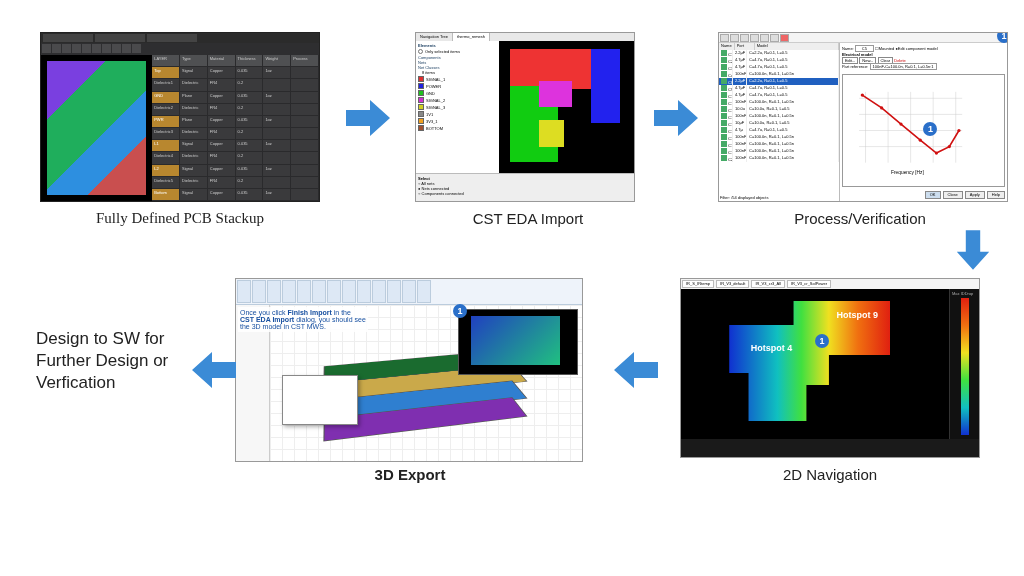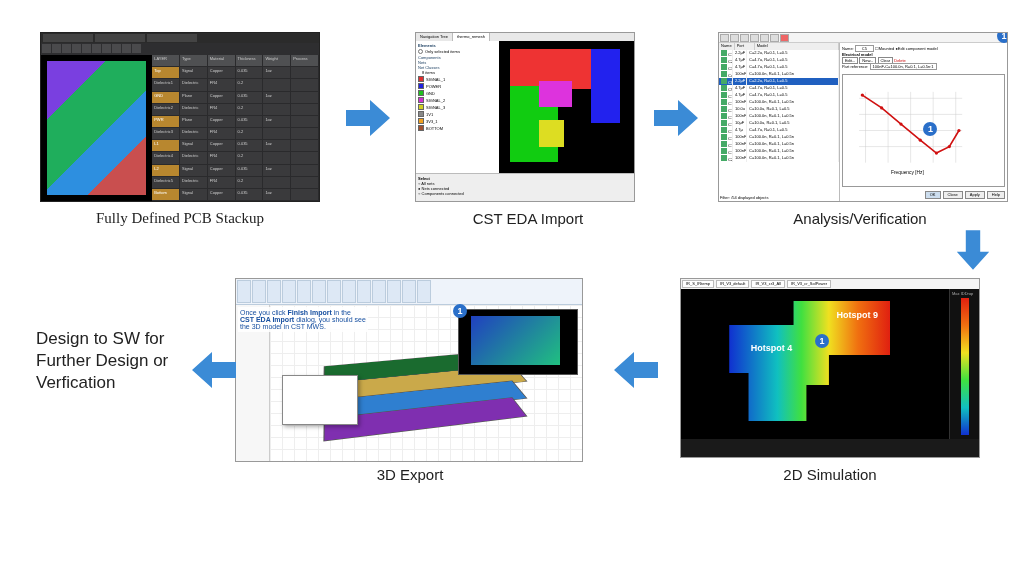--- a/index.html
+++ b/index.html
@@ -485,21 +485,21 @@
       <div class="p3-btns">
         <span class="ok">OK</span>
         <span>Close</span>
         <span>Apply</span>
         <span>Help</span>
       </div>
     </div>
   </div>
   <div class="badge" style="right:-4px;top:-4px">1</div>
 </div>
-<div class="caption" style="left:720px; top:210px;">Analysis/Verification</div>
+<div class="caption" style="left:720px; top:210px;">Process/Verification</div>
 
 <div class="arrow" style="left:955px; top:228px; width:36px; height:44px;">
 <svg viewBox="0 0 40 44">
       <polygon points="12,0 28,0 28,24 38,24 20,44 2,24 12,24" fill="#3b8bd6"></polygon>
     </svg>
 </div>
 
 <div class="panel p4">
   <div class="p4-tb">
     <span>IR_S_IRtemp</span>
@@ -514,21 +514,21 @@
       <div class="p4-label" style="left:58%;top:14%">Hotspot 9</div>
       <div class="badge" style="left:50%;top:30%">1</div>
     </div>
     <div class="p4-legend">
       <div>Max IDDrop</div>
       <div class="p4-grad"></div>
     </div>
   </div>
   <div class="p4-bot"></div>
 </div>
-<div class="caption" style="left:690px; top:466px;">2D Simulation</div>
+<div class="caption" style="left:690px; top:466px;">2D Navigation</div>
 
 <div class="arrow" style="left:614px; top:350px;">
 <svg viewBox="0 0 44 40">
       <polygon points="44,12 20,12 20,2 0,20 20,38 20,28 44,28" fill="#3b8bd6"></polygon>
     </svg>
 </div>
 
 <div class="panel p5">
   <div class="p5-ribbon">
       <i></i>
@@ -558,21 +558,21 @@
     <div class="p5-overlay">
       <div style="position:absolute;left:10%;top:10%;width:76%;height:76%;background:linear-gradient(135deg,#2040c0,#20c080);"></div>
       <div class="badge" style="left:-6px;top:-6px">1</div>
     </div>
     <div class="p5-dlg"></div>
   </div>
   <div class="p5-note">
     Once you click <b>Finish Import</b> in the <b>CST EDA Import</b> dialog, you should see the 3D model in CST MWS.
   </div>
 </div>
-<div class="caption" style="left:270px; top:466px;">3D Export</div>
+<div class="caption" style="left:270px; top:466px;font-weight:bold;">3D Export</div>
 
 <div class="arrow" style="left:192px; top:350px;">
 <svg viewBox="0 0 44 40">
       <polygon points="44,12 20,12 20,2 0,20 20,38 20,28 44,28" fill="#3b8bd6"></polygon>
     </svg>
 </div>
 
 <div class="finaltext">Design to SW for Further Design or Verfication</div>
 
 </body></html>

